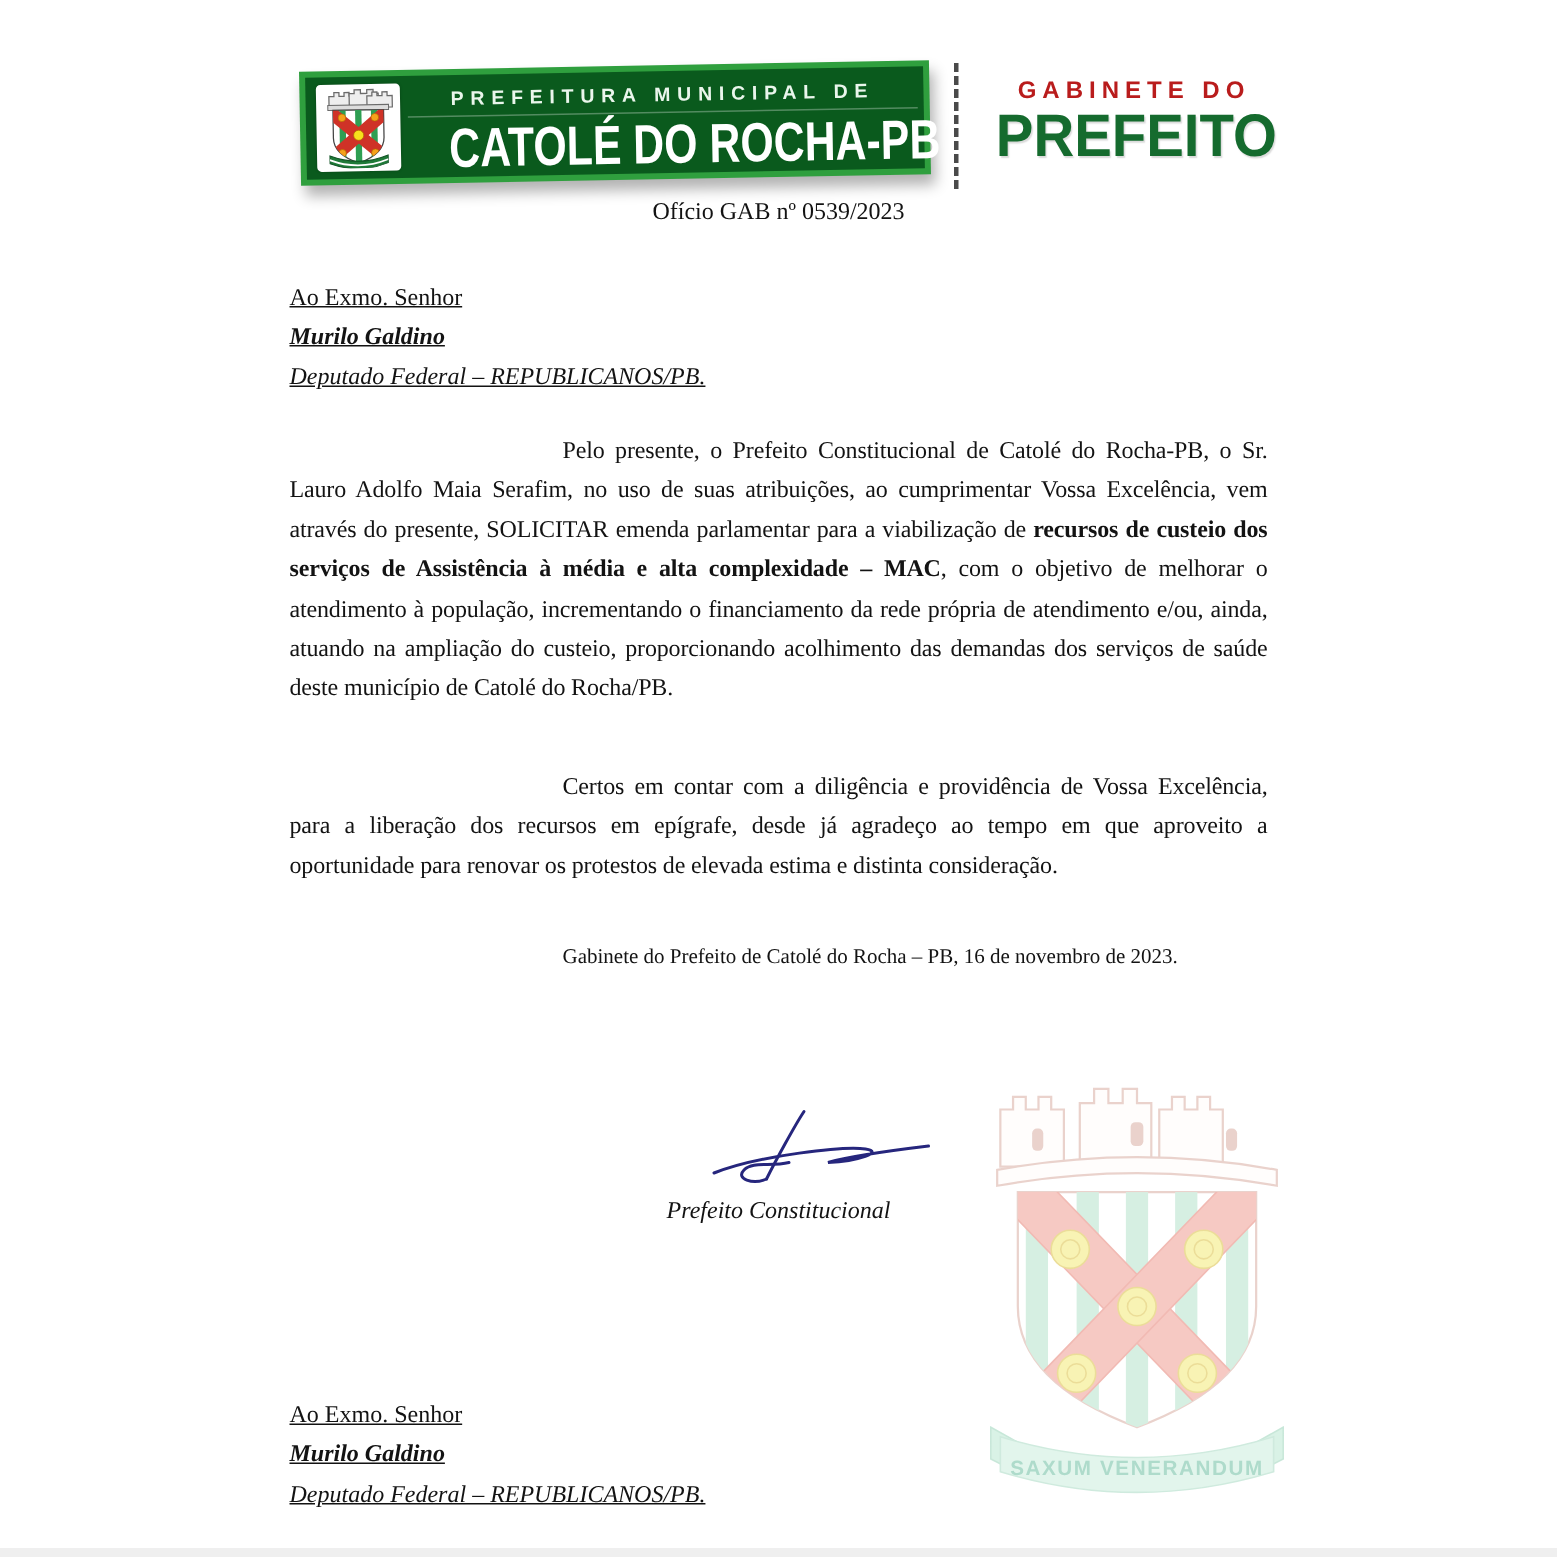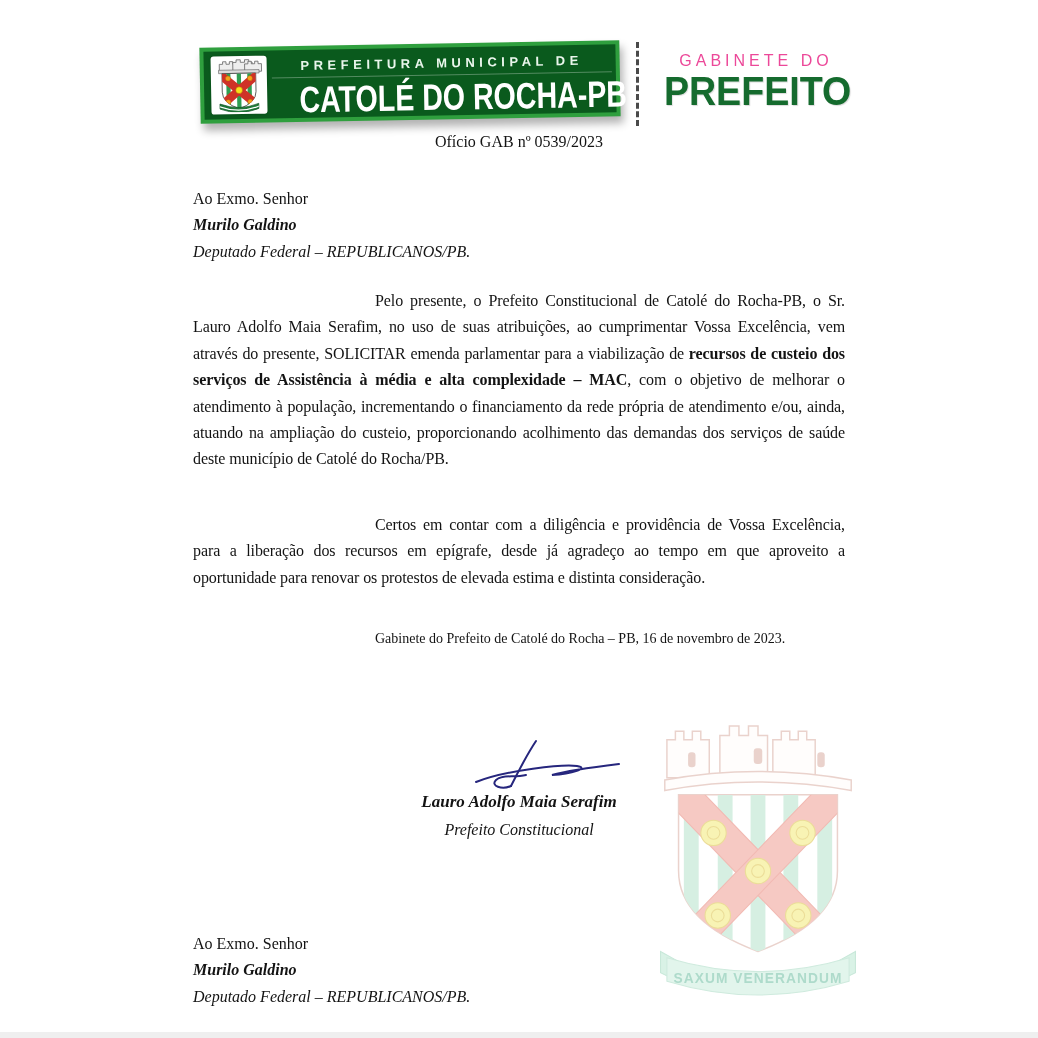--- a/index.html
+++ b/index.html
@@ -36,32 +36,32 @@
     transform:scaleX(0.84) scaleY(1.08);transform-origin:center top;
   }
   .header-divider{
     left:636px;top:42px;height:84px;width:0;
     border-left:3px dashed #4a4a4a;
   }
   .office-block{
     left:658px;top:52px;width:196px;text-align:center;
     font-family:"Liberation Sans",sans-serif;
   }
-  .office-line1{font-size:16px;font-weight:normal;letter-spacing:4px;color:#ec4899;white-space:nowrap;text-align:center;}
+  .office-line1{font-size:16px;font-weight:bold;letter-spacing:4px;color:#b91c1c;white-space:nowrap;text-align:center;}
   .office-line2{
     font-size:40px;font-weight:800;color:#156b2e;line-height:1.05;white-space:nowrap;
     transform:scaleX(0.94);transform-origin:center top;text-shadow:1px 1px 1px rgba(0,0,0,0.15);
   }
 
   
   .ref-row{
     left:193px;top:133px;width:652px;display:flex;justify-content:center;
     font-size:16px;
   }
-  .addr{left:193px;line-height:26.4px;font-size:16px;}
+  .addr{left:193px;line-height:26.4px;font-size:16px;text-decoration:underline;}
   .addr-top{top:186px;}
   .addr-bottom{top:931px;}
   .addr .name{font-weight:bold;font-style:italic;}
   .addr .role{font-style:italic;}
 
   .para{
     left:193px;width:652px;text-align:justify;text-indent:182px;
     font-size:16px;line-height:26.4px;letter-spacing:-0.1px;margin:0;
   }
   .para1{top:288px;}
@@ -153,21 +153,20 @@
 <p class="abs closing-line">Gabinete do Prefeito de Catolé do Rocha – PB, 16 de novembro de 2023.</p>
 
 <div class="abs sign-block">
   <svg class="sign-ink" width="210" height="52" viewBox="0 0 210 52">
     <g fill="none" stroke="#26267d" stroke-width="2" stroke-linecap="round">
       <path d="M97,48 C103,36 116,12 122,3"></path>
       <path d="M97,48 C88,52 76,48 82,42 C88,36 100,40 112,37"></path>
       <path d="M62,44 C92,32 150,26 163,28 C176,30 158,36 138,37 C152,33 180,29 205,26"></path>
     </g>
   </svg>
-  <div class="sign-name">Lauro Adolfo Maia Serafim</div>
   <div class="sign-title">Prefeito Constitucional</div>
 </div>
 
 <svg class="abs watermark" viewBox="0 0 200 270">
   <g>
 
     <g stroke="#e3c4bc" stroke-width="1.4" fill="#fffdfc">
       <path d="M18,64 V28 h8 v-8 h8 v8 h8 v-8 h8 v8 h8 V64 Z" transform="translate(-4,0)"></path>
       <path d="M18,64 V24 h9 v-9 h9 v9 h9 v-9 h9 v9 h9 V64 Z" transform="translate(46,0)"></path>
       <path d="M18,64 V28 h8 v-8 h8 v8 h8 v-8 h8 v8 h8 V64 Z" transform="translate(96,0)"></path>

